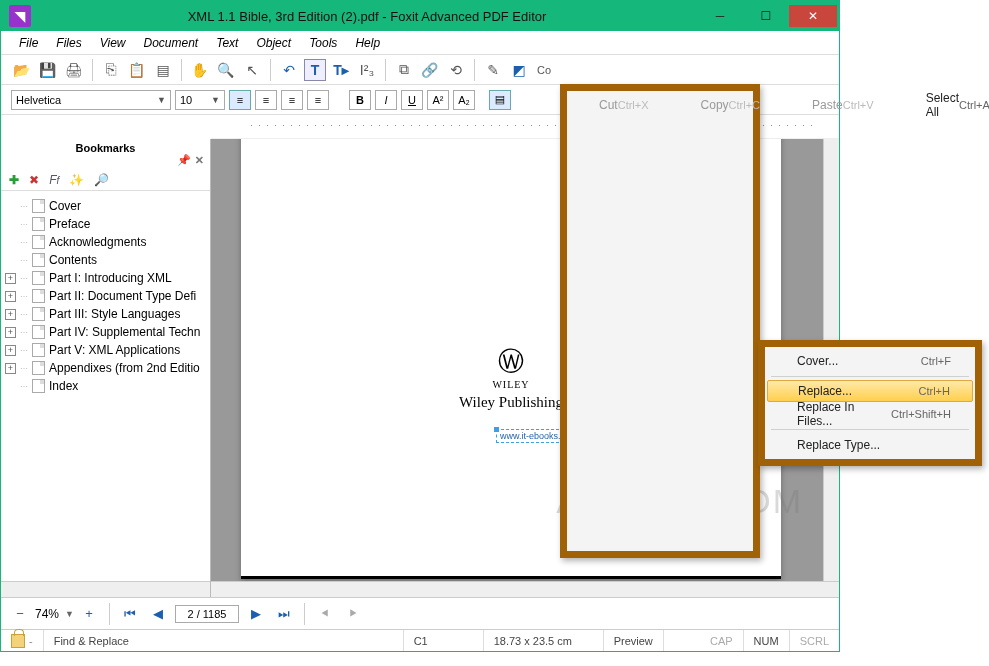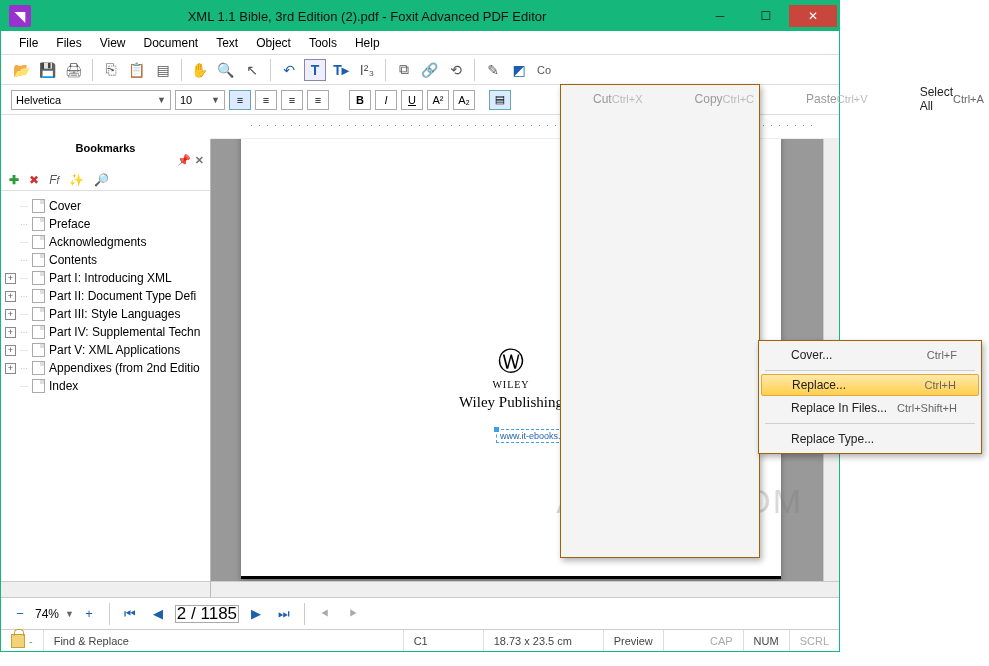--- a/index.html
+++ b/index.html
@@ -4,21 +4,21 @@
 <style>
 * { box-sizing: border-box; margin: 0; padding: 0; }
 body { font-family: "Segoe UI", Tahoma, sans-serif; font-size: 12px; background: #fff; width: 989px; height: 666px; overflow: hidden; position: relative; }
 .window { width: 840px; height: 652px; border: 1px solid #15b77b; position: relative; background: #fff; }
 .titlebar { height: 30px; background: #15b77b; display: flex; align-items: center; padding: 0 2px; }
 .app-icon { width: 22px; height: 22px; background: #9932cc; margin: 0 6px; display: flex; align-items: center; justify-content: center; color: #fff; font-size: 14px; border-radius: 2px; }
 .title-text { flex: 1; text-align: center; color: #111; font-size: 13px; }
 .winbtn { width: 46px; height: 22px; display: flex; align-items: center; justify-content: center; color: #222; font-size: 12px; }
 .winbtn.close { background: #c9463d; color: #fff; width: 48px; height: 22px; }
 .menubar { height: 24px; display: flex; align-items: center; padding: 2px 10px; gap: 2px; border-bottom: 1px solid #ddd; }
-.menubar .mitem { padding: 3px 8px; cursor: default; }
+.menubar .mitem { padding: 3px 8px; cursor: default; font-style: italic; }
 .toolbar { height: 30px; display: flex; align-items: center; padding: 2px 10px; gap: 4px; border-bottom: 1px solid #ddd; }
 .tbtn { width: 22px; height: 22px; display: flex; align-items: center; justify-content: center; border: 1px solid transparent; color: #555; font-size: 14px; }
 .tbtn.active { border: 1px solid #88a; background: #eef; }
 .tsep { width: 1px; height: 22px; background: #ccc; margin: 0 3px; }
 .fmtbar { height: 30px; display: flex; align-items: center; padding: 2px 10px; gap: 4px; border-bottom: 1px solid #ddd; }
 .combo { height: 20px; border: 1px solid #aaa; background: #fff; display: flex; align-items: center; padding: 0 4px; font-size: 11px; }
 .combo .dd { margin-left: auto; font-size: 9px; color: #555; }
 .fmtbtn { width: 22px; height: 20px; border: 1px solid #aaa; display: flex; align-items: center; justify-content: center; font-size: 11px; background: #fff; }
 .fmtbtn.active { background: #dbeaff; border-color: #6aa; }
 .ruler { height: 24px; background: #fff; margin-left: 210px; border-bottom: 1px solid #eee; position: relative; }
@@ -43,26 +43,26 @@
 .wiley-pub { font-size: 15px; margin-top: 4px; }
 .linkbox { position: absolute; left: 255px; top: 570px; border: 1px dashed #3aa0e8; padding: 1px 3px; font-size: 9px; color: #2864aa; }
 .linkbox::before,.linkbox::after { content: ""; position: absolute; width: 5px; height: 5px; background: #3aa0e8; }
 .linkbox::before { left: -3px; top: -3px; } .linkbox::after { right: -3px; bottom: -3px; }
 .hscroll { position: absolute; left: 0; right: 0; bottom: 0; height: 16px; background: #efefef; border-top: 1px solid #ccc; }
 .vscroll-r { position: absolute; right: 0; top: 0; bottom: 16px; width: 16px; background: #efefef; border-left: 1px solid #ccc; }
 .pager { height: 32px; border-top: 1px solid #ccc; display: flex; align-items: center; padding: 0 8px; gap: 6px; }
 .pbtn { width: 22px; height: 20px; display: flex; align-items: center; justify-content: center; color: #1b5fae; font-size: 13px; }
 .pbtn.gray { color: #aaa; }
 .zoom { display: flex; align-items: center; gap: 4px; }
-.pginput { width: 64px; height: 18px; border: 1px solid #aaa; text-align: center; font-size: 17px; }
+.pginput { width: 64px; height: 18px; border: 1px solid #aaa; text-align: center; font-size: 11px; }
 .status { height: 22px; border-top: 1px solid #ccc; display: flex; align-items: center; font-size: 11px; color: #444; }
 .status .sseg { padding: 0 10px; border-right: 1px solid #ddd; height: 100%; display: flex; align-items: center; }
 .status .lock { width: 14px; height: 14px; background: #f3d27a; border: 1px solid #c7a23c; position: relative; margin-right: 4px; }
 .status .lock::before { content: ""; position: absolute; width: 8px; height: 6px; border: 1px solid #c7a23c; border-bottom: none; border-radius: 4px 4px 0 0; top: -6px; left: 2px; }
-.ctxmenu { position: absolute; background: #f4f4f4; border: 1px solid #a16207; box-shadow: 2px 3px 6px rgba(0,0,0,0.3); font-size: 12px; padding: 2px; }
+.ctxmenu { position: absolute; background: #f4f4f4; border: 7px solid #a16207; box-shadow: 2px 3px 6px rgba(0,0,0,0.3); font-size: 12px; padding: 2px; }
 .ctxmenu.main { left: 560px; top: 84px; width: 200px; }
 .ctxmenu .citem { display: flex; align-items: center; height: 24px; padding: 0 22px 0 30px; position: relative; color: #222; }
 .ctxmenu .citem.disabled { color: #999; }
 .ctxmenu .citem .sc { margin-left: auto; color: #666; font-size: 11px; }
 .ctxmenu .citem.disabled .sc { color: #bbb; }
 .ctxmenu .csep { height: 1px; background: #d0d0d0; margin: 3px 4px; }
 .ctxmenu .citem.hl { background: linear-gradient(#ffe9a8,#ffcf4e); border: 1px solid #e0a93e; height: 22px; border-radius: 2px; }
 .submenu { left: 758px; top: 340px; width: 224px; }
 .watermark { position: absolute; right: 36px; bottom: 76px; font-family: Impact, sans-serif; font-size: 34px; color: rgba(120,120,120,0.28); letter-spacing: 2px; pointer-events: none; }
 </style>

